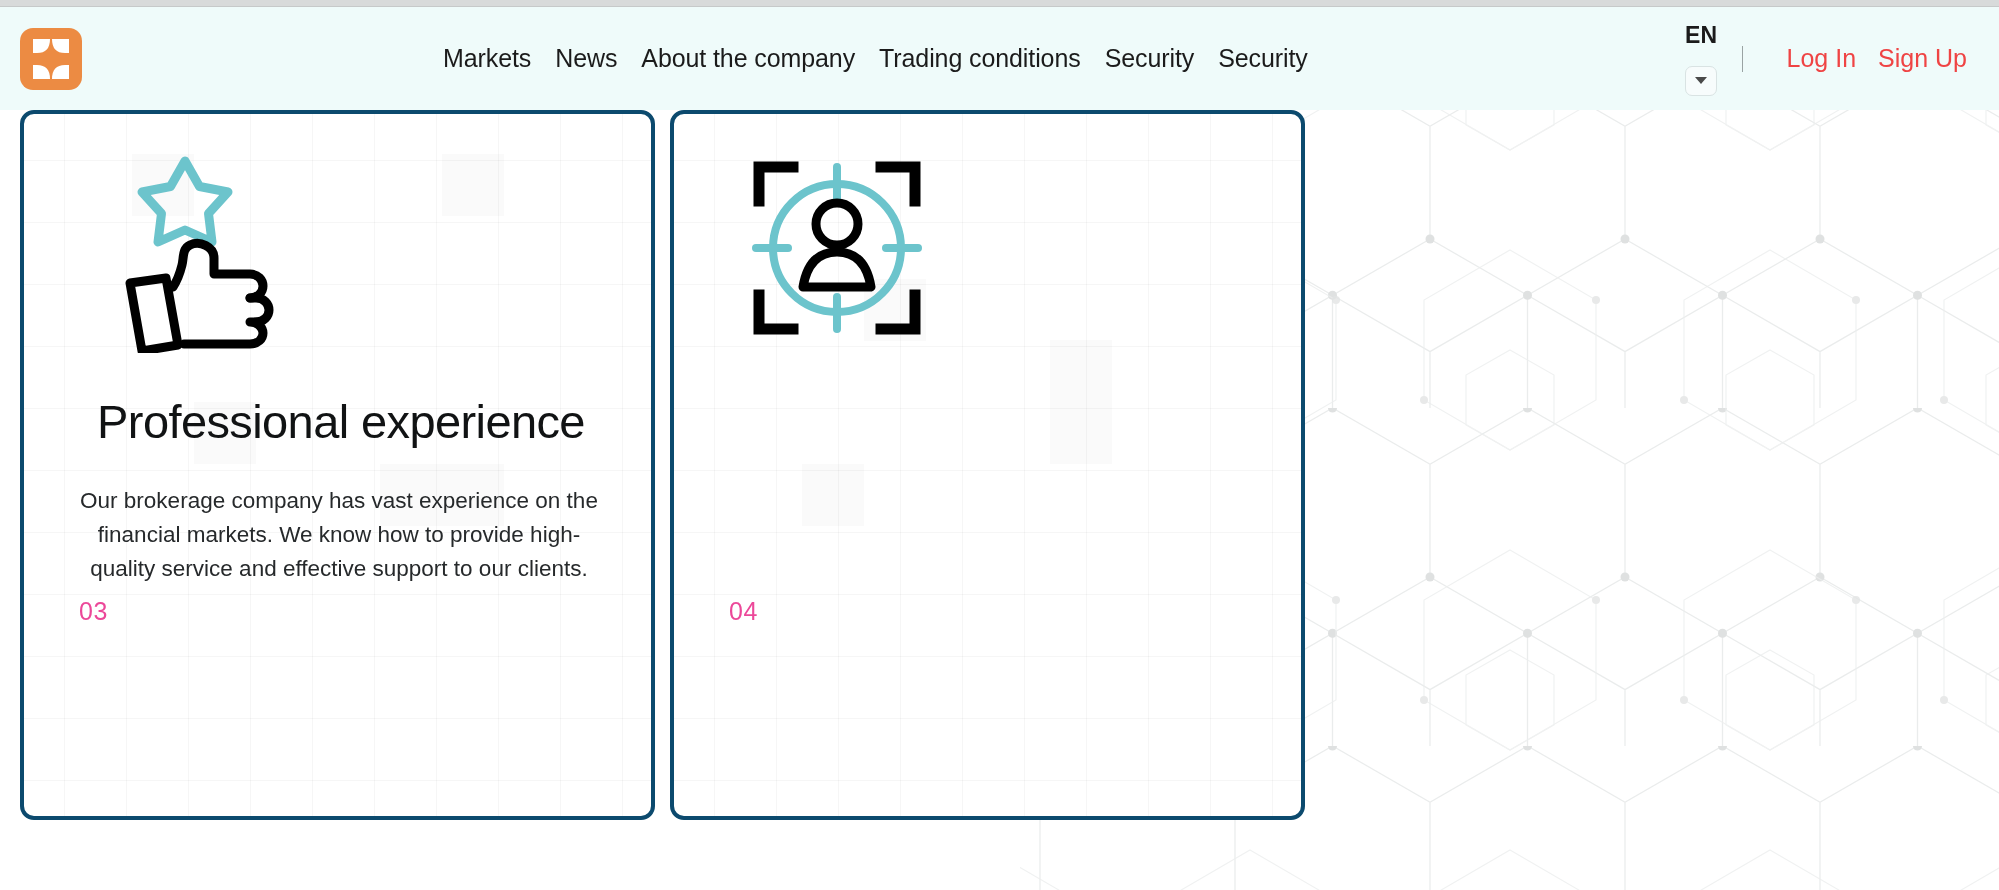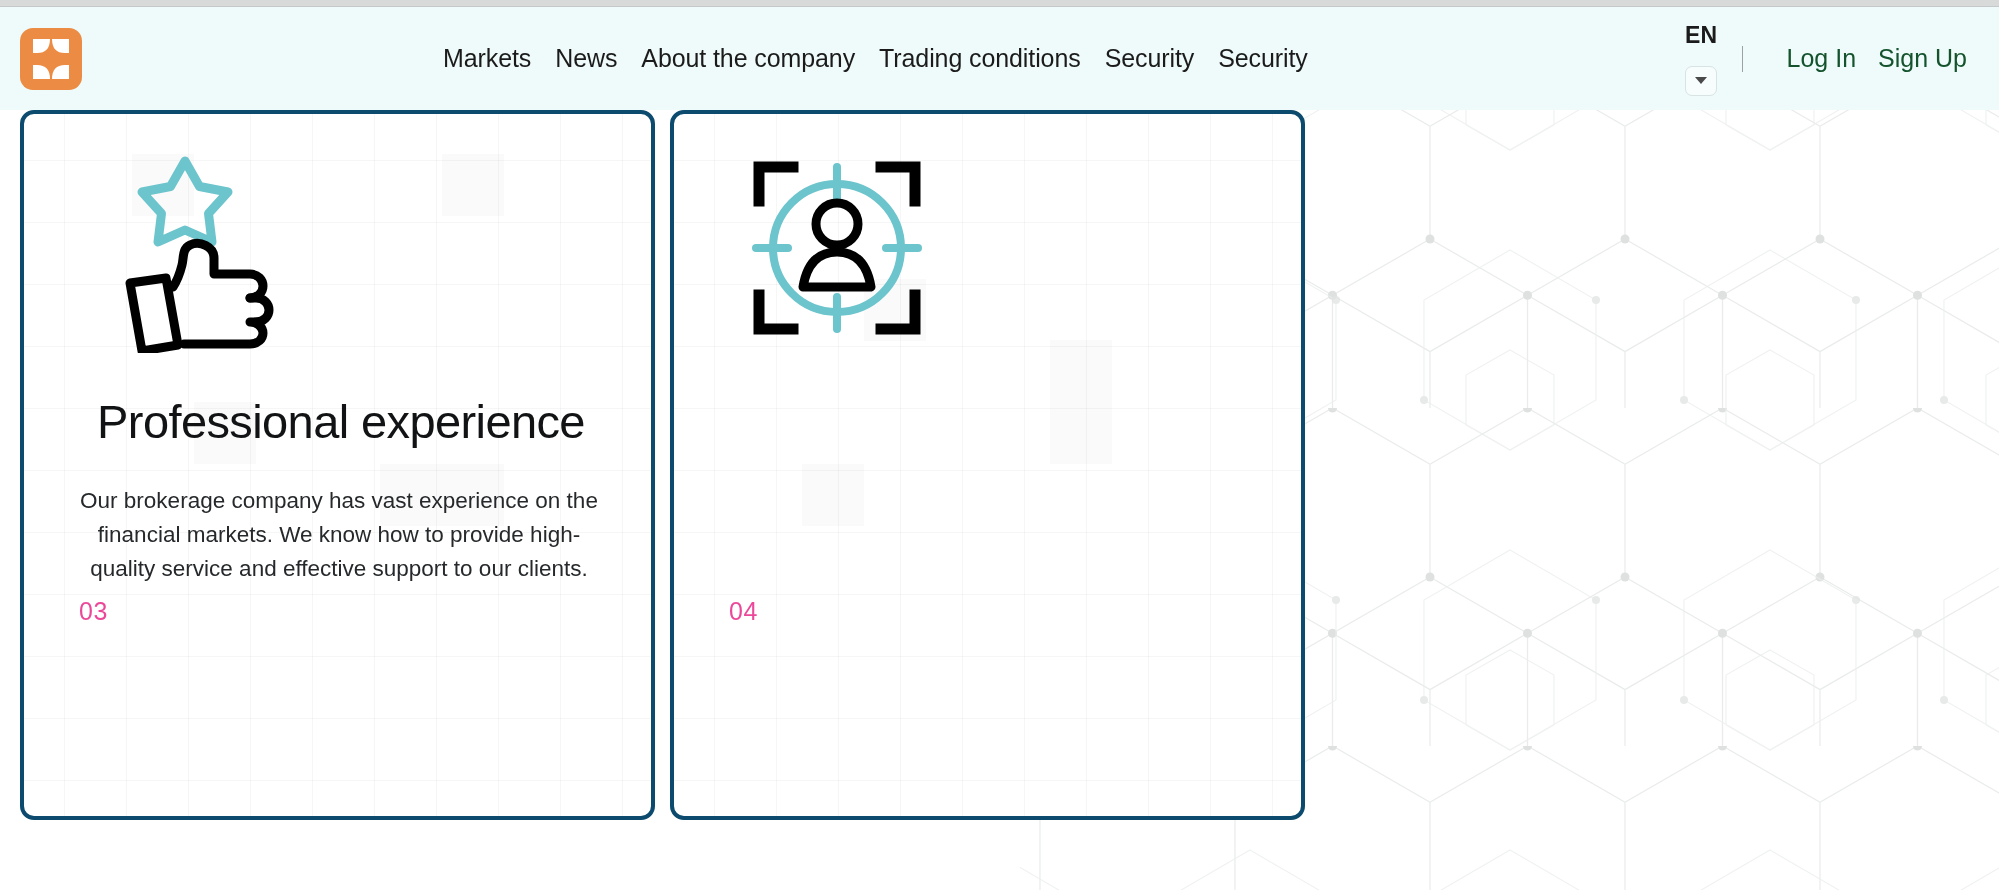--- a/index.html
+++ b/index.html
@@ -58,21 +58,21 @@
   }
   .lang-caret span{
     display:block; width:0; height:0;
     border-left:6px solid transparent; border-right:6px solid transparent;
     border-top:7px solid #4a4a4a;
   }
   .divider{
     width:1px; height:26px; background:#9aa3a3; margin:0 22px 0 24px;
   }
   .auth-link{
-    font-size:25px; color:#14532d; white-space:nowrap; cursor:pointer;
+    font-size:25px; color:#ef4444; white-space:nowrap; cursor:pointer;
     margin-left:22px;
   }
   .auth-link:first-of-type{ margin-left:0; }
 
   
   .hexbg{
     position:absolute; left:0px; top:110px; width:1999px; height:780px;
     overflow:hidden; z-index:0;
   }
 

